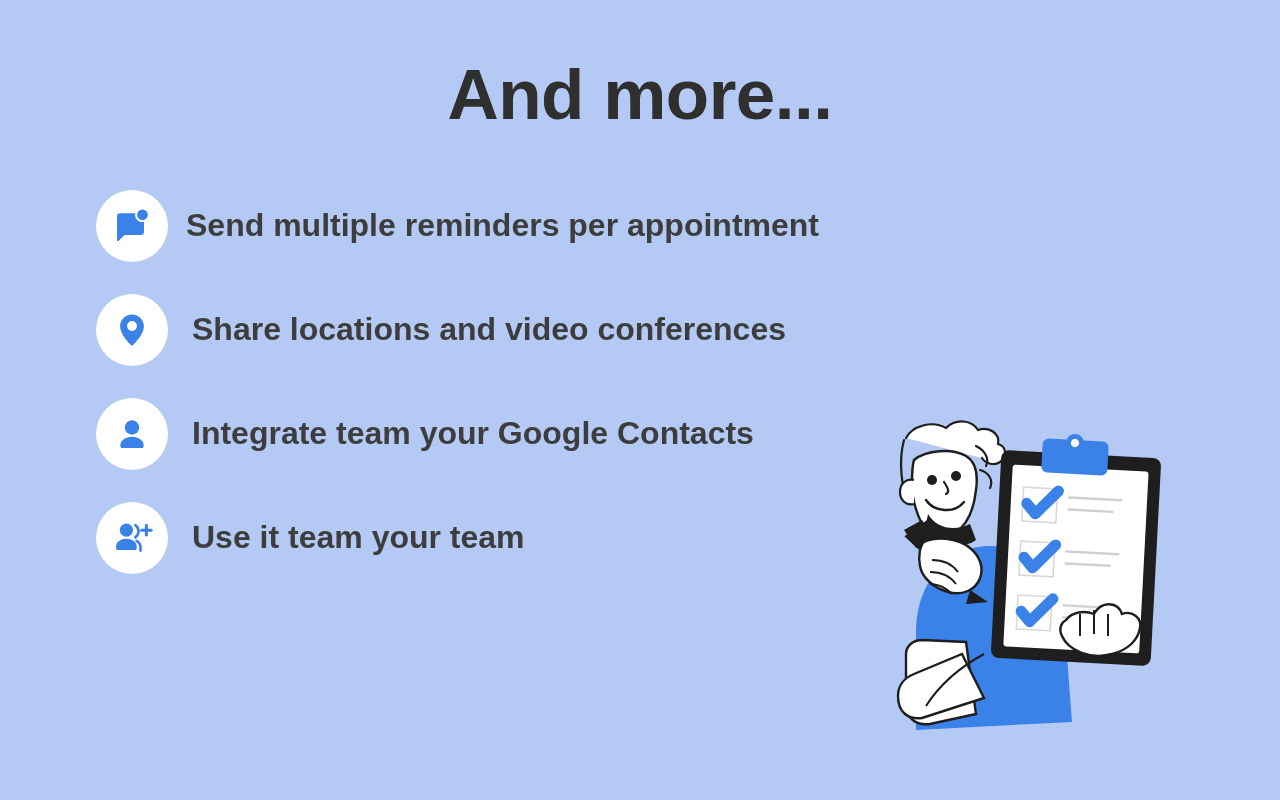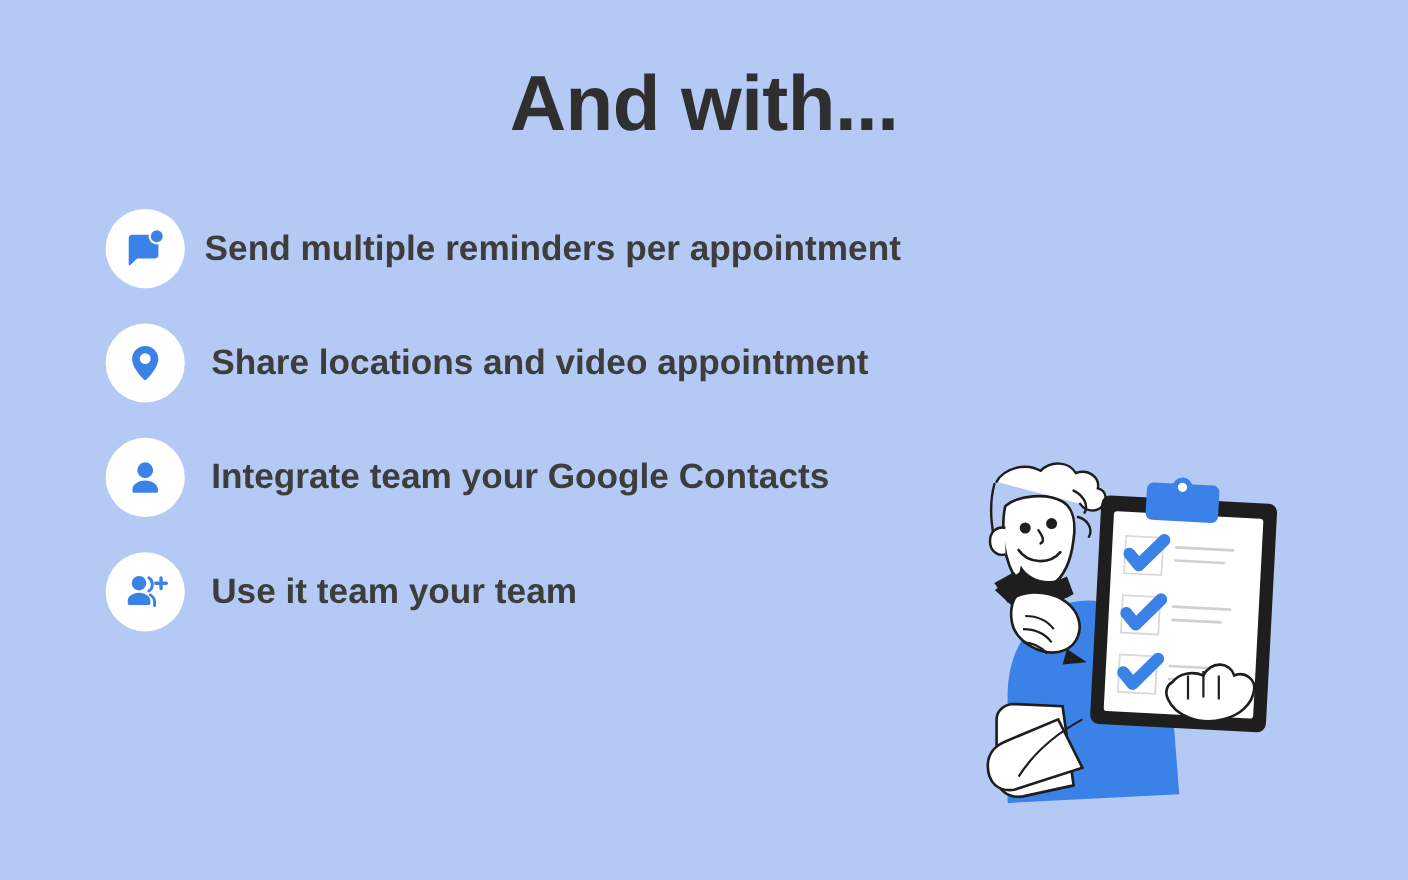--- a/index.html
+++ b/index.html
@@ -86,21 +86,21 @@
     width: 352px;
     height: 320px;
   }
   .illustration svg { display: block; width: 100%; height: 100%; }
 </style>
 </head>
 <body>
 
 <div class="slide">
 
-  <h1 class="slide-title">And with...</h1>
+  <h1 class="slide-title">And more...</h1>
 
   <div class="feature-list">
 
     <div class="feature-item indented">
       <div class="feature-icon-badge">
         <svg width="42" height="42" viewBox="0 0 42 42" aria-hidden="true">
           <path d="M6 11.5a3.2 3.2 0 0 1 3.2-3.2h16.4a7.6 7.6 0 0 0 7.4 7.5v10.9a3.2 3.2 0 0 1-3.2 3.2H13.6l-6.1 6.0a0.9 0.9 0 0 1-1.5-0.65z" fill="#3b82e8"></path>
           <circle cx="31.5" cy="9.8" r="7.4" fill="#ffffff"></circle>
           <circle cx="31.5" cy="9.8" r="5.4" fill="#3b82e8"></circle>
         </svg>
@@ -108,21 +108,21 @@
       <div class="feature-label">Send multiple reminders per appointment</div>
     </div>
 
     <div class="feature-item">
       <div class="feature-icon-badge">
         <svg width="40" height="40" viewBox="0 0 40 40" aria-hidden="true">
           <path d="M20 4.5c-6.6 0-11.9 5.3-11.9 11.8 0 8.5 10.6 18.6 11.1 19.0a1.2 1.2 0 0 0 1.6 0c0.5-0.4 11.1-10.5 11.1-19.0C31.9 9.8 26.6 4.5 20 4.5z" fill="#3b82e8"></path>
           <circle cx="20" cy="16" r="4.9" fill="#ffffff"></circle>
         </svg>
       </div>
-      <div class="feature-label">Share locations and video appointment</div>
+      <div class="feature-label">Share locations and video conferences</div>
     </div>
 
     <div class="feature-item">
       <div class="feature-icon-badge">
         <svg width="40" height="40" viewBox="0 0 40 40" aria-hidden="true">
           <circle cx="20" cy="13.5" r="7.2" fill="#3b82e8"></circle>
           <path d="M20 22.8c-6.4 0-11.6 3.7-11.6 8.3v1.4a1.4 1.4 0 0 0 1.4 1.4h20.4a1.4 1.4 0 0 0 1.4-1.4v-1.4c0-4.6-5.2-8.3-11.6-8.3z" fill="#3b82e8"></path>
         </svg>
       </div>
       <div class="feature-label">Integrate team your Google Contacts</div>

